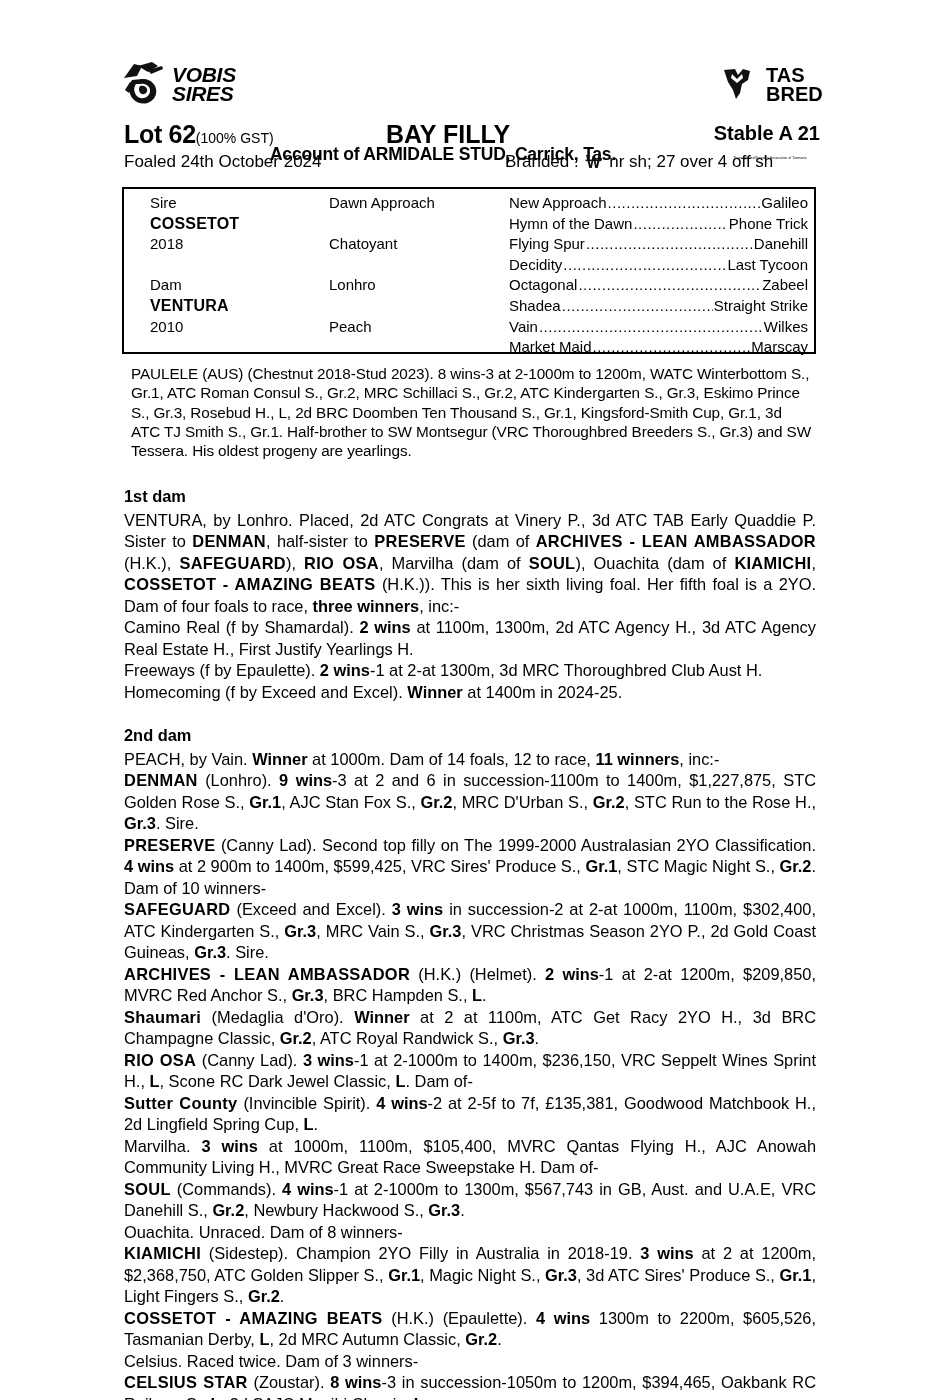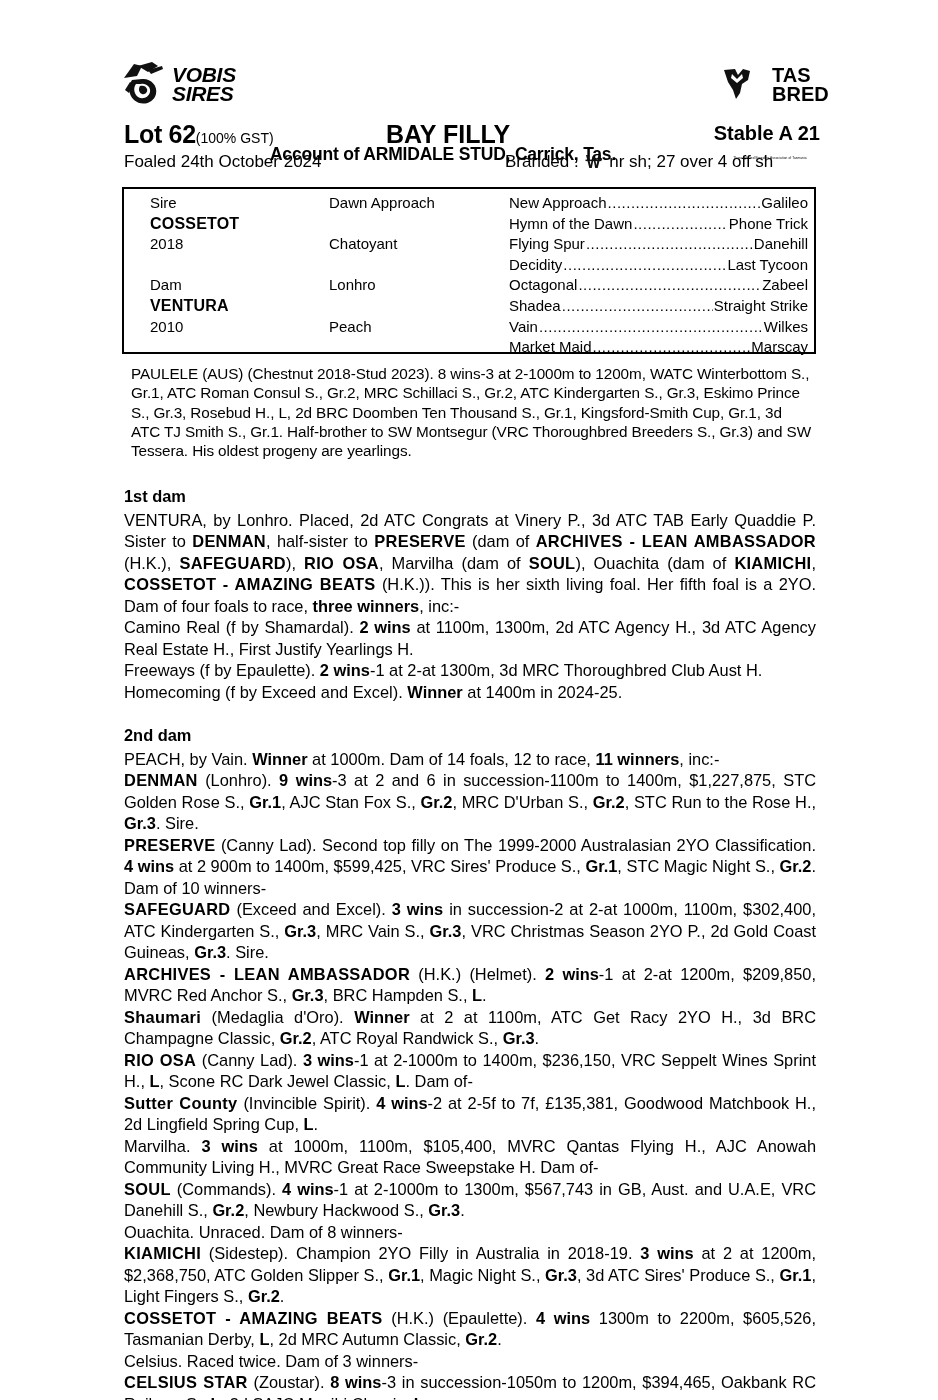--- a/index.html
+++ b/index.html
@@ -10,21 +10,21 @@
     color:#000;
     overflow:hidden;
   }
   .page{position:relative;width:938px;height:1400px;box-sizing:border-box;}
 
   
   .header{position:absolute;left:0;right:16px;top:52px;height:70px;}
   .vobis{position:absolute;left:118px;top:8px;display:flex;align-items:center;gap:6px;}
   .vobis-mark{width:48px;height:48px;}
   .vobis-text{font-weight:bold;font-style:italic;line-height:0.92;font-size:21px;letter-spacing:-0.3px;}
-  .tasbred{position:absolute;left:722px;top:14px;display:flex;align-items:flex-start;gap:20px;}
+  .tasbred{position:absolute;left:722px;top:14px;display:flex;align-items:flex-start;gap:14px;}
   .tasbred-mark{width:30px;height:34px;}
   .tasbred-text{font-weight:bold;line-height:0.95;font-size:20px;letter-spacing:0px;}
   .tasbred-rule{position:absolute;left:722px;top:104px;width:96px;text-align:center;font-size:3.2px;letter-spacing:0.1px;white-space:nowrap;}
   .account{position:absolute;left:0;right:0;top:92px;text-align:center;
     font-weight:bold;font-size:17.5px;letter-spacing:-0.2px;}
   .account-shift{position:relative;left:-18px;text-align:right;}
 
   
   .lotline{position:absolute;left:124px;right:118px;top:120px;height:30px;}
   .lot{position:absolute;left:0;top:0;font-weight:bold;font-size:25px;letter-spacing:-0.3px;}

